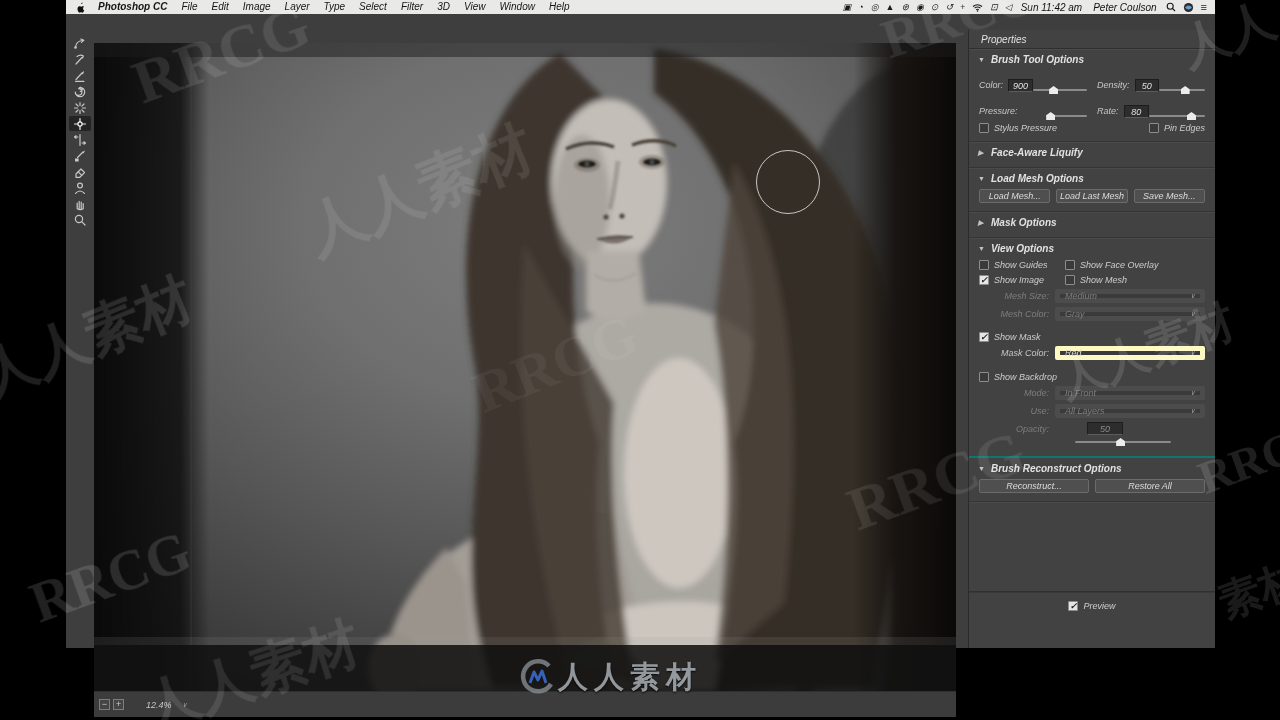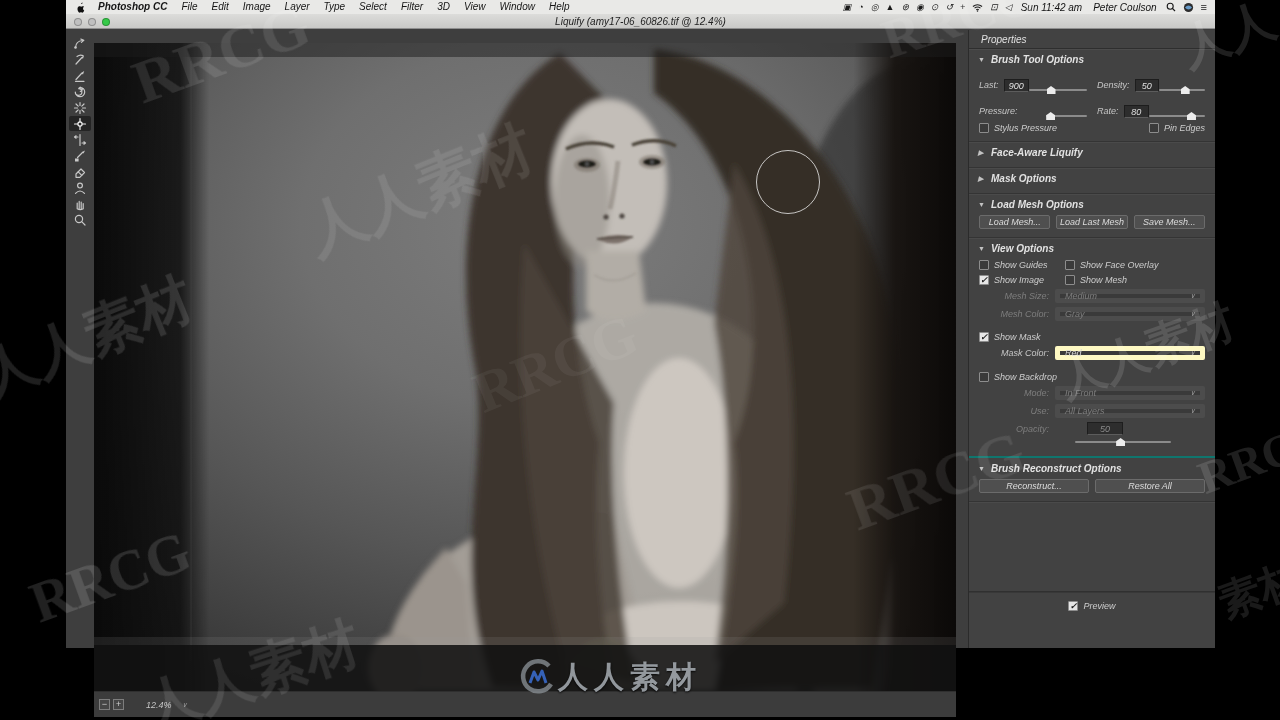--- a/index.html
+++ b/index.html
@@ -142,28 +142,20 @@
         <span class="status-icon">
           <svg width="11" height="11" viewBox="0 0 11 11">
               <circle cx="5.5" cy="5.5" r="4.6" fill="#2d2d2d"></circle>
               <path d="M2 5.5 Q5.5 1.5 9 5.5 Q5.5 9.5 2 5.5" fill="#6fa8dc" opacity=".9"></path>
             </svg>
         </span>
         <span class="status-icon" style="font-size:11px;">≡</span>
       </span>
     </div>
 
-    <div id="titlebar">
-      <span id="lights">
-        <span class="light" style="background:#c0c0c0;"></span>
-        <span class="light" style="background:#c0c0c0;"></span>
-        <span class="light" style="background:#35c948;"></span>
-      </span>
-      <span>Liquify (amy17-06_60826.tif @ 12.4%)</span>
-    </div>
 
     <div id="dialog">
 
       <div id="toolstrip">
           <div class="tool">
             <svg width="14" height="14" viewBox="0 0 14 14">
               <path d="M2.5 10.5 Q3 4 9.5 3.5"></path>
               <path d="M7.8 2 L10.8 3.4 L8.4 5.4"></path>
               <circle cx="2.5" cy="10.5" r="1.3" fill="#c9c9c9" stroke="none"></circle>
             </svg>
@@ -316,21 +308,21 @@
       <div id="panel">
         <div id="panel-header">Properties</div>
 
         <div class="sec">
           <div class="sec-h">
             <span class="disc">▼</span>
             <span>Brush Tool Options</span>
           </div>
           <div class="fields">
             <div class="fld">
-              <label>Last:</label>
+              <label>Color:</label>
               <span class="sl-wrap">
                 <span class="valbox">900</span>
                 <span class="slider">
                     <span class="track"></span>
                     <span class="thumb" style="left: calc(37% - 4px);"></span>
                   </span>
               </span>
             </div>
             <div class="fld">
               <label>Density:</label>
@@ -375,34 +367,34 @@
 
         <div class="sec">
           <div class="sec-h">
             <span class="disc">▶</span>
             <span>Face-Aware Liquify</span>
           </div>
         </div>
 
         <div class="sec">
           <div class="sec-h">
-            <span class="disc">▶</span>
-            <span>Mask Options</span>
-          </div>
-        </div>
-
-        <div class="sec">
-          <div class="sec-h">
             <span class="disc">▼</span>
             <span>Load Mesh Options</span>
           </div>
           <div class="btnrow">
             <span class="pbtn">Load Mesh...</span>
             <span class="pbtn">Load Last Mesh</span>
             <span class="pbtn">Save Mesh...</span>
+          </div>
+        </div>
+
+        <div class="sec">
+          <div class="sec-h">
+            <span class="disc">▶</span>
+            <span>Mask Options</span>
           </div>
         </div>
 
         <div class="sec" style="border-bottom:none;box-shadow:none;">
           <div class="sec-h">
             <span class="disc">▼</span>
             <span>View Options</span>
           </div>
           <div class="cbrow">
             <span class="cb">✓</span>

